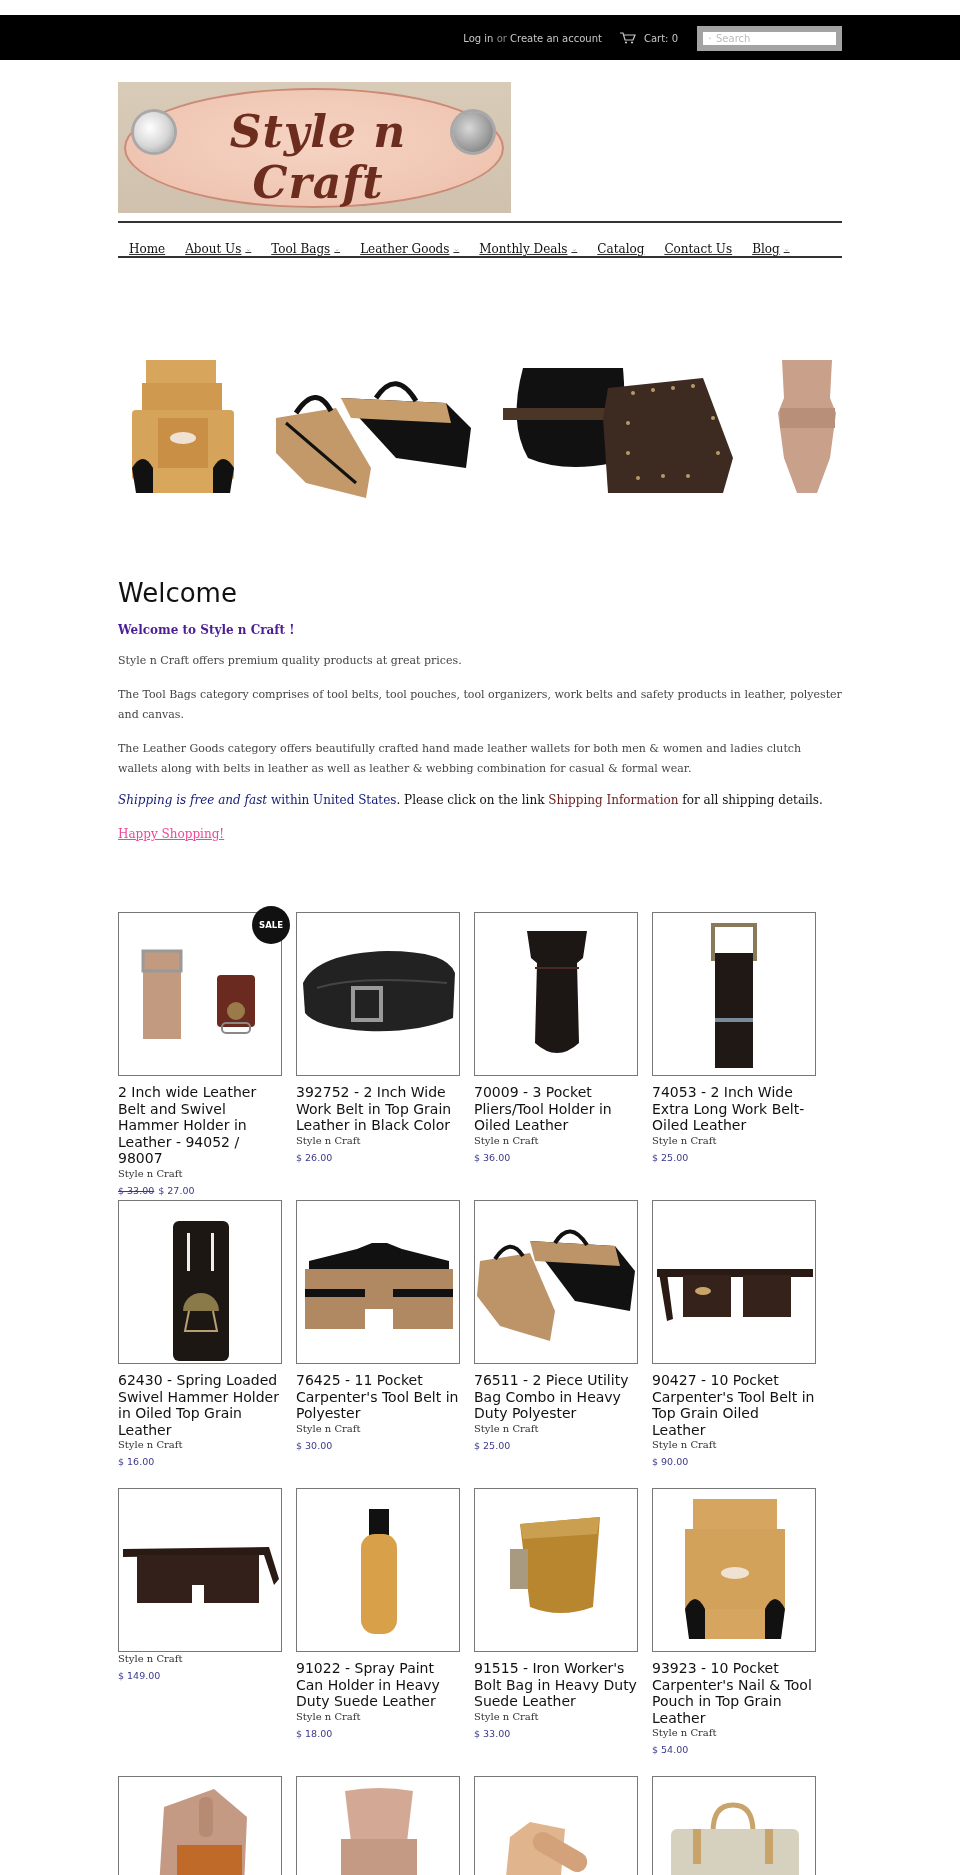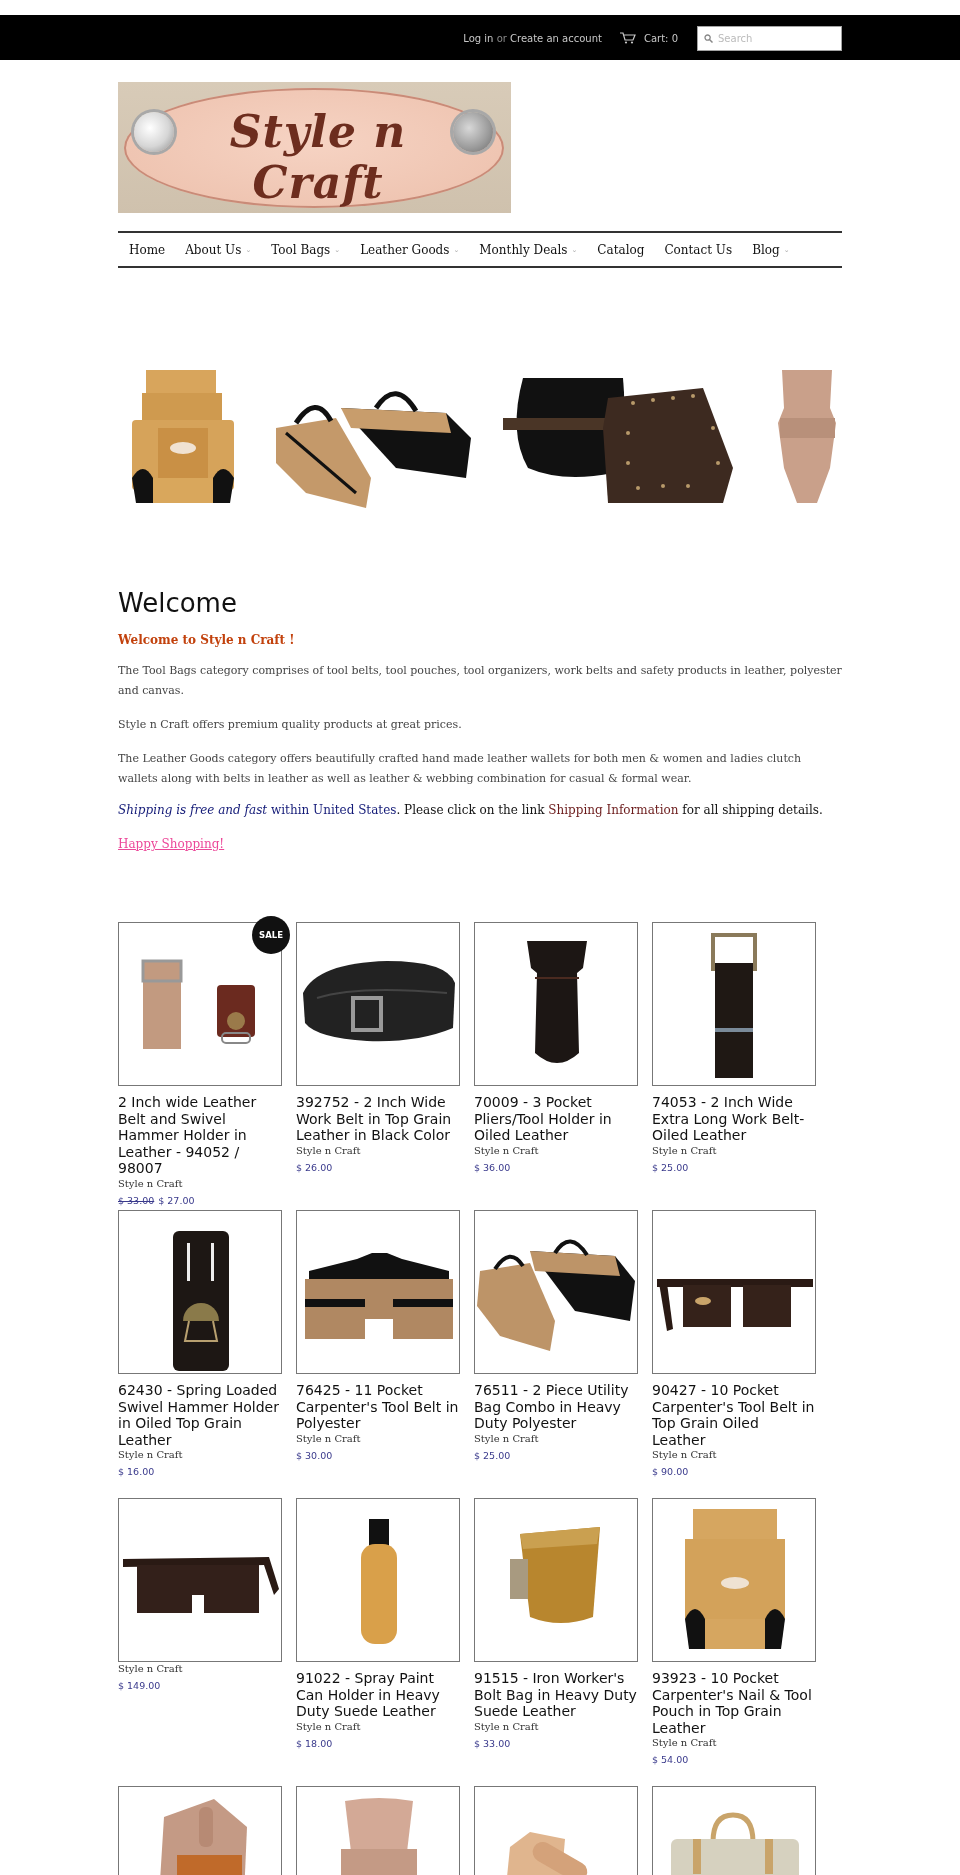--- a/index.html
+++ b/index.html
@@ -7,48 +7,48 @@
   body { font-family: "DejaVu Serif", serif; color: #333; }
 
   .topstrip { height: 15px; background: #ffffff; }
   .topbar { height: 45px; background: #000000; position: relative; }
   .topbar .inner { position: absolute; right: 118px; top: 0; height: 46px; display: flex; align-items: center; }
   .account { font-family: "DejaVu Sans", sans-serif; font-size: 10px; color: #c8c8c8; }
   .account .or { color: #888; }
   .account a { color: #c8c8c8; text-decoration: none; }
   .cart { display: flex; align-items: center; margin-left: 18px; font-family: "DejaVu Sans", sans-serif; font-size: 10px; color: #c8c8c8; }
   .cart svg { margin-right: 8px; }
-  .search { margin-left: 19px; width: 145px; height: 25px; background: #fff; border: 1px solid #a3a3a3; display: flex; align-items: center; padding-left: 6px; }
+  .search { margin-left: 19px; width: 145px; height: 25px; background: #fff; border: 6px solid #a3a3a3; display: flex; align-items: center; padding-left: 6px; }
   .search input { border: none; outline: none; font-family: "DejaVu Sans", sans-serif; font-size: 10px; color: #999; width: 120px; margin-left: 5px; background: transparent; }
   .search input::placeholder { color: #bbb; }
 
   .container { width: 724px; margin-left: 118px; }
 
   .logo { margin-top: 22px; width: 393px; height: 131px; position: relative; overflow: hidden;
     background: linear-gradient(180deg, #d8cbb8 0%, #cfc1ad 100%); }
   .logo .oval { position: absolute; left: 6px; top: 6px; width: 380px; height: 120px; border-radius: 50%;
     background: radial-gradient(ellipse at 50% 45%, #f6d3c3 0%, #efc5b2 70%, #d9a590 100%);
     box-shadow: inset 0 0 0 2px #c98b78; }
   .logo .rivet { position: absolute; top: 30px; width: 40px; height: 40px; border-radius: 50%;
     background: radial-gradient(circle at 40% 40%, #ffffff 0%, #d6d6d6 55%, #8c8c8c 100%); box-shadow: 0 0 0 3px #a8a8a8; }
   .logo .rivet.left { left: 16px; }
   .logo .rivet.right { right: 18px; background: radial-gradient(circle at 40% 40%, #d8d8d8 0%, #9a9a9a 60%, #6a6a6a 100%); }
   .logo .script { position: absolute; left: 55px; top: 24px; width: 290px; text-align: center;
     font-family: "DejaVu Serif", serif; font-style: italic; font-weight: bold; font-size: 44px; color: #6d2d1e; letter-spacing: 1px; }
 
-  .nav { margin-top: 18px; border-top: 2px solid #333; border-bottom: 2px solid #333; height: 37px; display: flex; align-items: center; padding-left: 11px; }
+  .nav { margin-top: 8px; border-top: 2px solid #333; border-bottom: 2px solid #333; height: 37px; display: flex; align-items: flex-end; padding-left: 11px; text-decoration: underline; }
   .nav-item { font-family: "DejaVu Serif", serif; font-size: 12px; color: #111; margin-right: 20px; display: flex; align-items: center; cursor: pointer; }
   .nav-item .chev { font-size: 7px; color: #aaa; margin-left: 4px; }
 
   .slideshow { margin-top: 95px; height: 150px; position: relative; }
   .slide-img { position: absolute; }
 
   .welcome { margin-top: 75px; }
   .welcome h1 { font-family: "DejaVu Sans", sans-serif; font-weight: normal; font-size: 26px; color: #111; }
-  .welcome .lead { margin-top: 15px; font-size: 12px; font-weight: bold; color: #c2410c; }
+  .welcome .lead { margin-top: 15px; font-size: 12px; font-weight: bold; color: #4c1d95; }
   .welcome p { font-size: 11px; color: #444; line-height: 20px; margin-top: 14px; }
   .welcome .ship { font-size: 12px; color: #111; margin-top: 14px; }
   .welcome .ship .blue { color: #141b78; }
   .welcome .ship em { color: #141b78; font-style: italic; }
   .welcome .ship .red { color: #6b1b1b; text-decoration: none; }
   .welcome .happy { margin-top: 20px; font-size: 12px; color: #ec4899; text-decoration: underline; display: inline-block; }
 
   .grid { margin-top: 70px; display: grid; grid-template-columns: repeat(4, 164px); column-gap: 23px; row-gap: 0; gap: 14px; }
   .card { height: 274px; position: relative; cursor: pointer; }
   .thumb { width: 164px; height: 164px; border: 1px solid #777; background: #fff; position: relative; overflow: hidden; }
@@ -173,22 +173,22 @@
 
     <svg class="slide-img" style="left:654px;top:5px" width="70" height="140" viewBox="0 0 70 140">
       <path d="M10 2 L60 2 L58 40 L64 55 L58 100 L45 135 L25 135 L12 100 L6 55 L12 40 Z" fill="#c9a08a"></path>
       <rect x="8" y="50" width="55" height="20" fill="#b8907a"></rect>
     </svg>
   </div>
 
   <section class="welcome">
     <h1>Welcome</h1>
     <div class="lead">Welcome to Style n Craft !</div>
+    <p>Style n Craft offers premium quality products at great prices.</p>
     <p>The Tool Bags category comprises of tool belts, tool pouches, tool organizers, work belts and safety products in leather, polyester and canvas.</p>
-    <p>Style n Craft offers premium quality products at great prices.</p>
     <p>The Leather Goods category offers beautifully crafted hand made leather wallets for both men &amp; women and ladies clutch wallets along with belts in leather as well as leather &amp; webbing combination for casual &amp; formal wear.</p>
     <div class="ship">
       <em>Shipping is free and fast</em><span class="blue"> within United States</span><span>. Please click on the link </span><a href="#" class="red">Shipping Information</a><span> for all shipping details.</span>
     </div>
     <div class="happy">Happy Shopping!</div>
   </section>
 
   <div class="grid">
 
     <div class="card">

